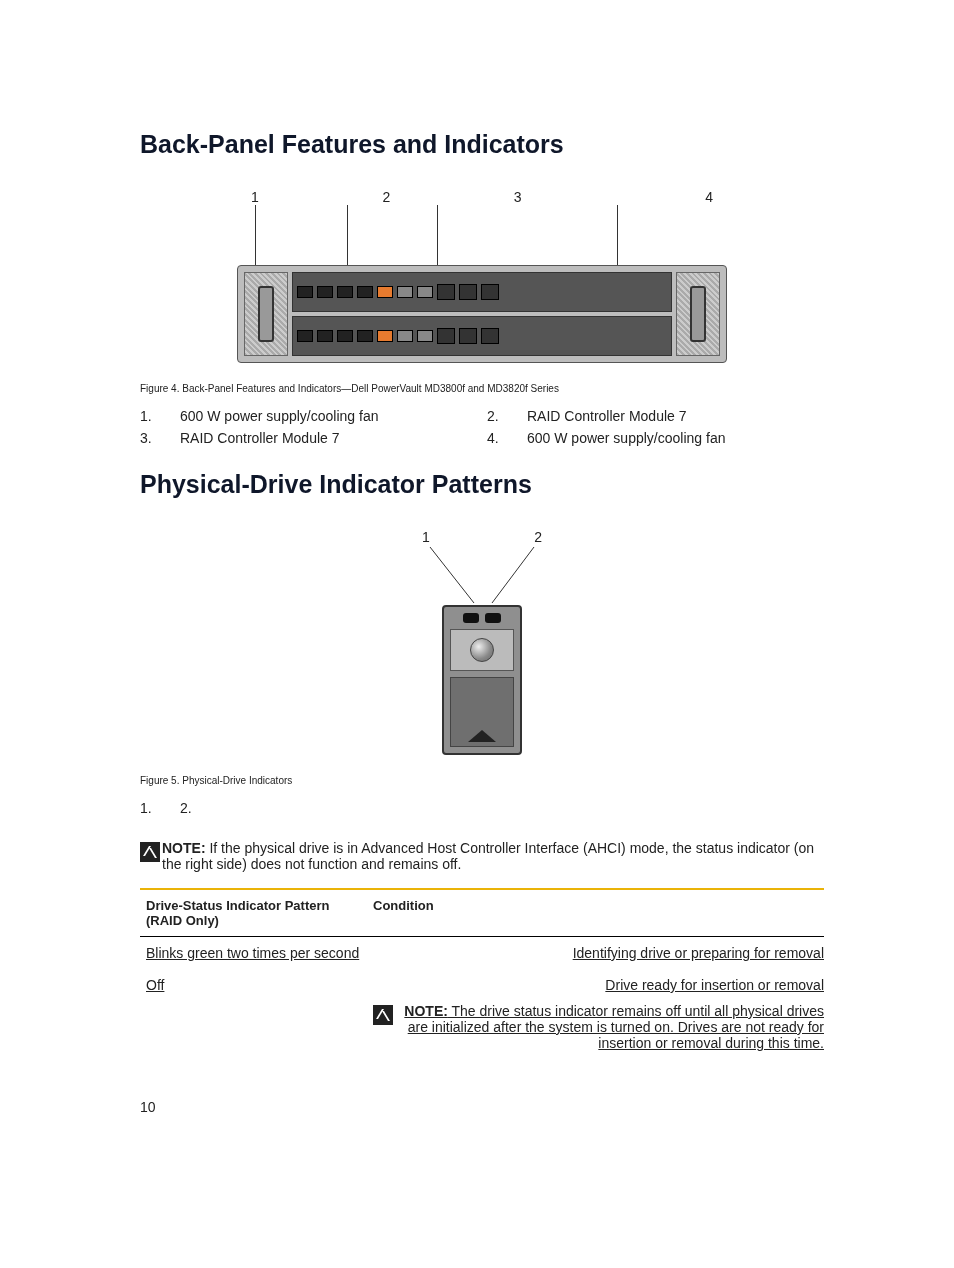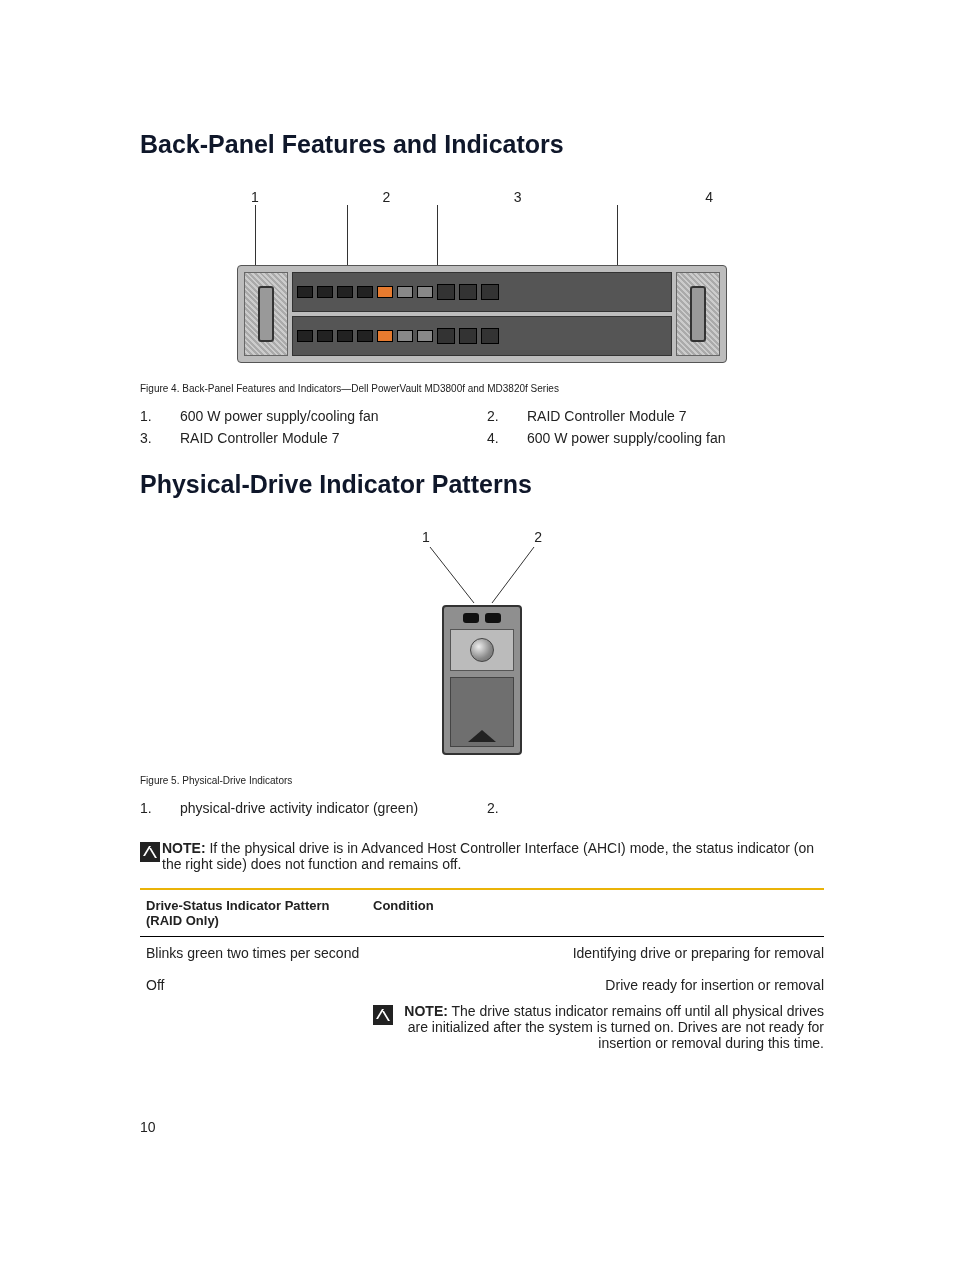--- a/index.html
+++ b/index.html
@@ -65,38 +65,39 @@
     font-weight: bold;
     font-size: 13px;
     padding: 8px 6px;
     border-top: 2px solid #eab308;
     border-bottom: 1px solid #000;
     vertical-align: top;
   }
   table.status td {
     padding: 8px 6px;
     vertical-align: top;
+    text-decoration: underline;
   }
   table.status td.cond-cell {
     padding-right: 0;
     text-align: right;
   }
   .inner-note {
     display: flex;
     align-items: flex-start;
     gap: 0;
     margin-top: 10px;
   }
   .inner-note .note-icon {
     flex: 0 0 20px;
     height: 20px;
   }
   .page-num {
     font-size: 14px;
-    margin-top: 60px;
+    margin-top: 40px;
   }
   
   .fig4 {
     width: 490px;
     margin: 0 auto;
     position: relative;
   }
   .fig4 .labels {
     display: flex;
     justify-content: space-between;
@@ -316,21 +317,20 @@
             <div class="arrow"></div>
           </div>
       </div>
     </div>
   </div>
 
   <div class="figure-caption">Figure 5. Physical-Drive Indicators</div>
 
   <div class="callout-grid">
     <div class="num">1.</div>
-    <div>physical-drive activity indicator (green)</div>
     <div class="num">2.</div>
   </div>
 
   <div class="note-row">
     <svg class="note-icon" viewBox="0 0 20 20">
       <rect x="0" y="0" width="20" height="20" fill="#222"></rect>
       <path d="M3 14 L9 4 L11 4 L5 14 Z" fill="#fff"></path>
       <path d="M11 6 L17 16 L15 16 L9 6 Z" fill="#fff"></path>
     </svg>
     <div class="note-text">

